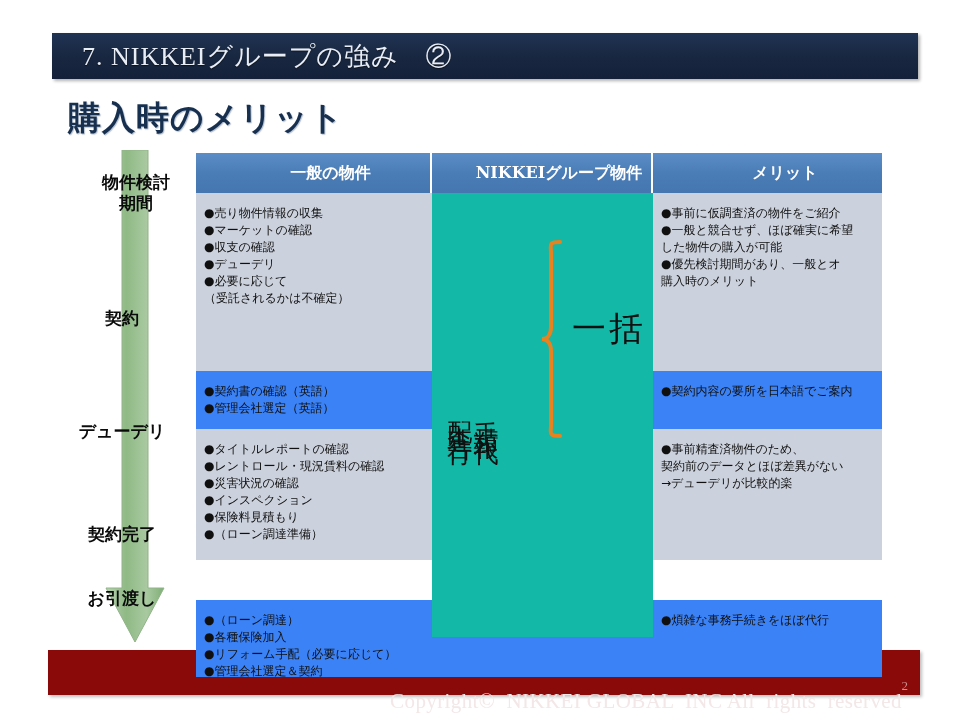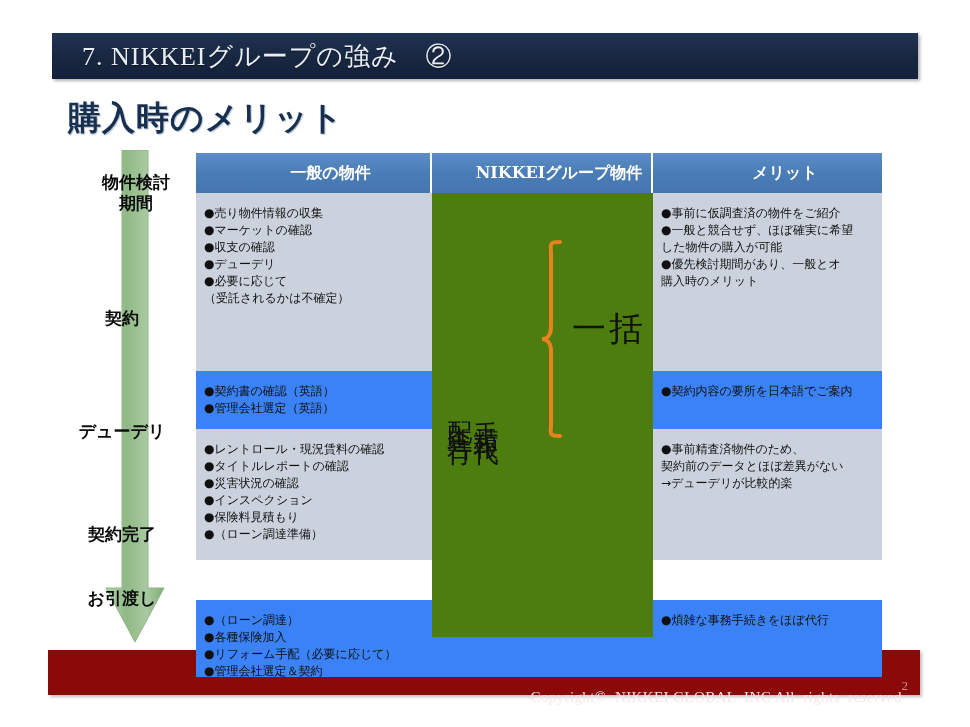--- a/index.html
+++ b/index.html
@@ -127,21 +127,21 @@
   .cell.shade-light { background: #3b82f6; }
   .cell .line { white-space: pre; }
 
   
   #yellow-col {
     position: absolute;
     left: 236px;
     top: 0;
     width: 221px;
     height: 444px;
-    background: #4d7c0f;
+    background: #14b8a6;
     z-index: 3;
     display: flex;
     align-items: center;
   }
   #vert-block {
     display: flex;
     flex-direction: row-reverse;
     margin-left: 14px;
   }
   .vcol {
@@ -181,21 +181,21 @@
     height: 45px;
     background: #8a0a0a;
     box-shadow: 2px 2px 3px rgba(0,0,0,0.25);
   }
   #copyright {
     position: absolute;
     right: 18px;
     top: 7px;
     color: #f3e7e7;
     font-family: "Liberation Serif", "DejaVu Serif", serif;
-    font-size: 15px;
+    font-size: 21px;
     letter-spacing: 0.4px;
     white-space: pre;
     margin-top: 32px;
   }
   #page-number {
     position: absolute;
     right: 12px;
     bottom: 1px;
     color: #c88f8f;
     font-family: "Liberation Serif", "DejaVu Serif", serif;
@@ -265,22 +265,22 @@
         <div class="line">●管理会社選定（英語）</div>
       </div>
       <div class="cell col-b shade-light"></div>
       <div class="cell col-c shade-light">
         <div class="line">●契約内容の要所を日本語でご案内</div>
       </div>
     </div>
 
     <div class="trow" style="height:131px;">
       <div class="cell col-a shade-dark">
+        <div class="line">●タイトルレポートの確認</div>
         <div class="line">●レントロール・現況賃料の確認</div>
-        <div class="line">●タイトルレポートの確認</div>
         <div class="line">●災害状況の確認</div>
         <div class="line">●インスペクション</div>
         <div class="line">●保険料見積もり</div>
         <div class="line">●（ローン調達準備）</div>
       </div>
       <div class="cell col-b shade-dark"></div>
       <div class="cell col-c shade-dark">
         <div class="line">●事前精査済物件のため、</div>
         <div class="line">契約前のデータとほぼ差異がない</div>
         <div class="line">→デューデリが比較的楽</div>

